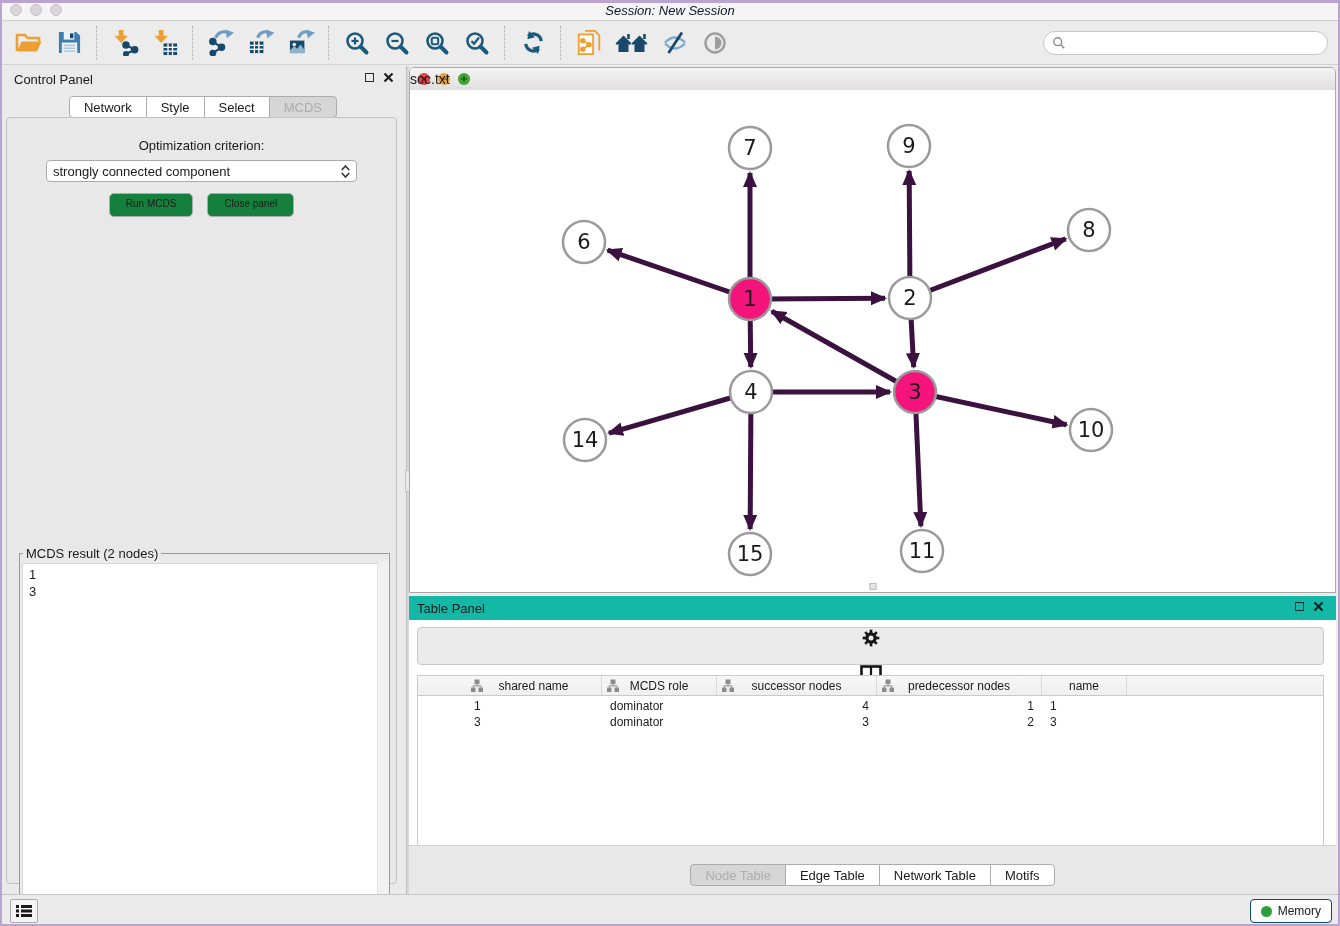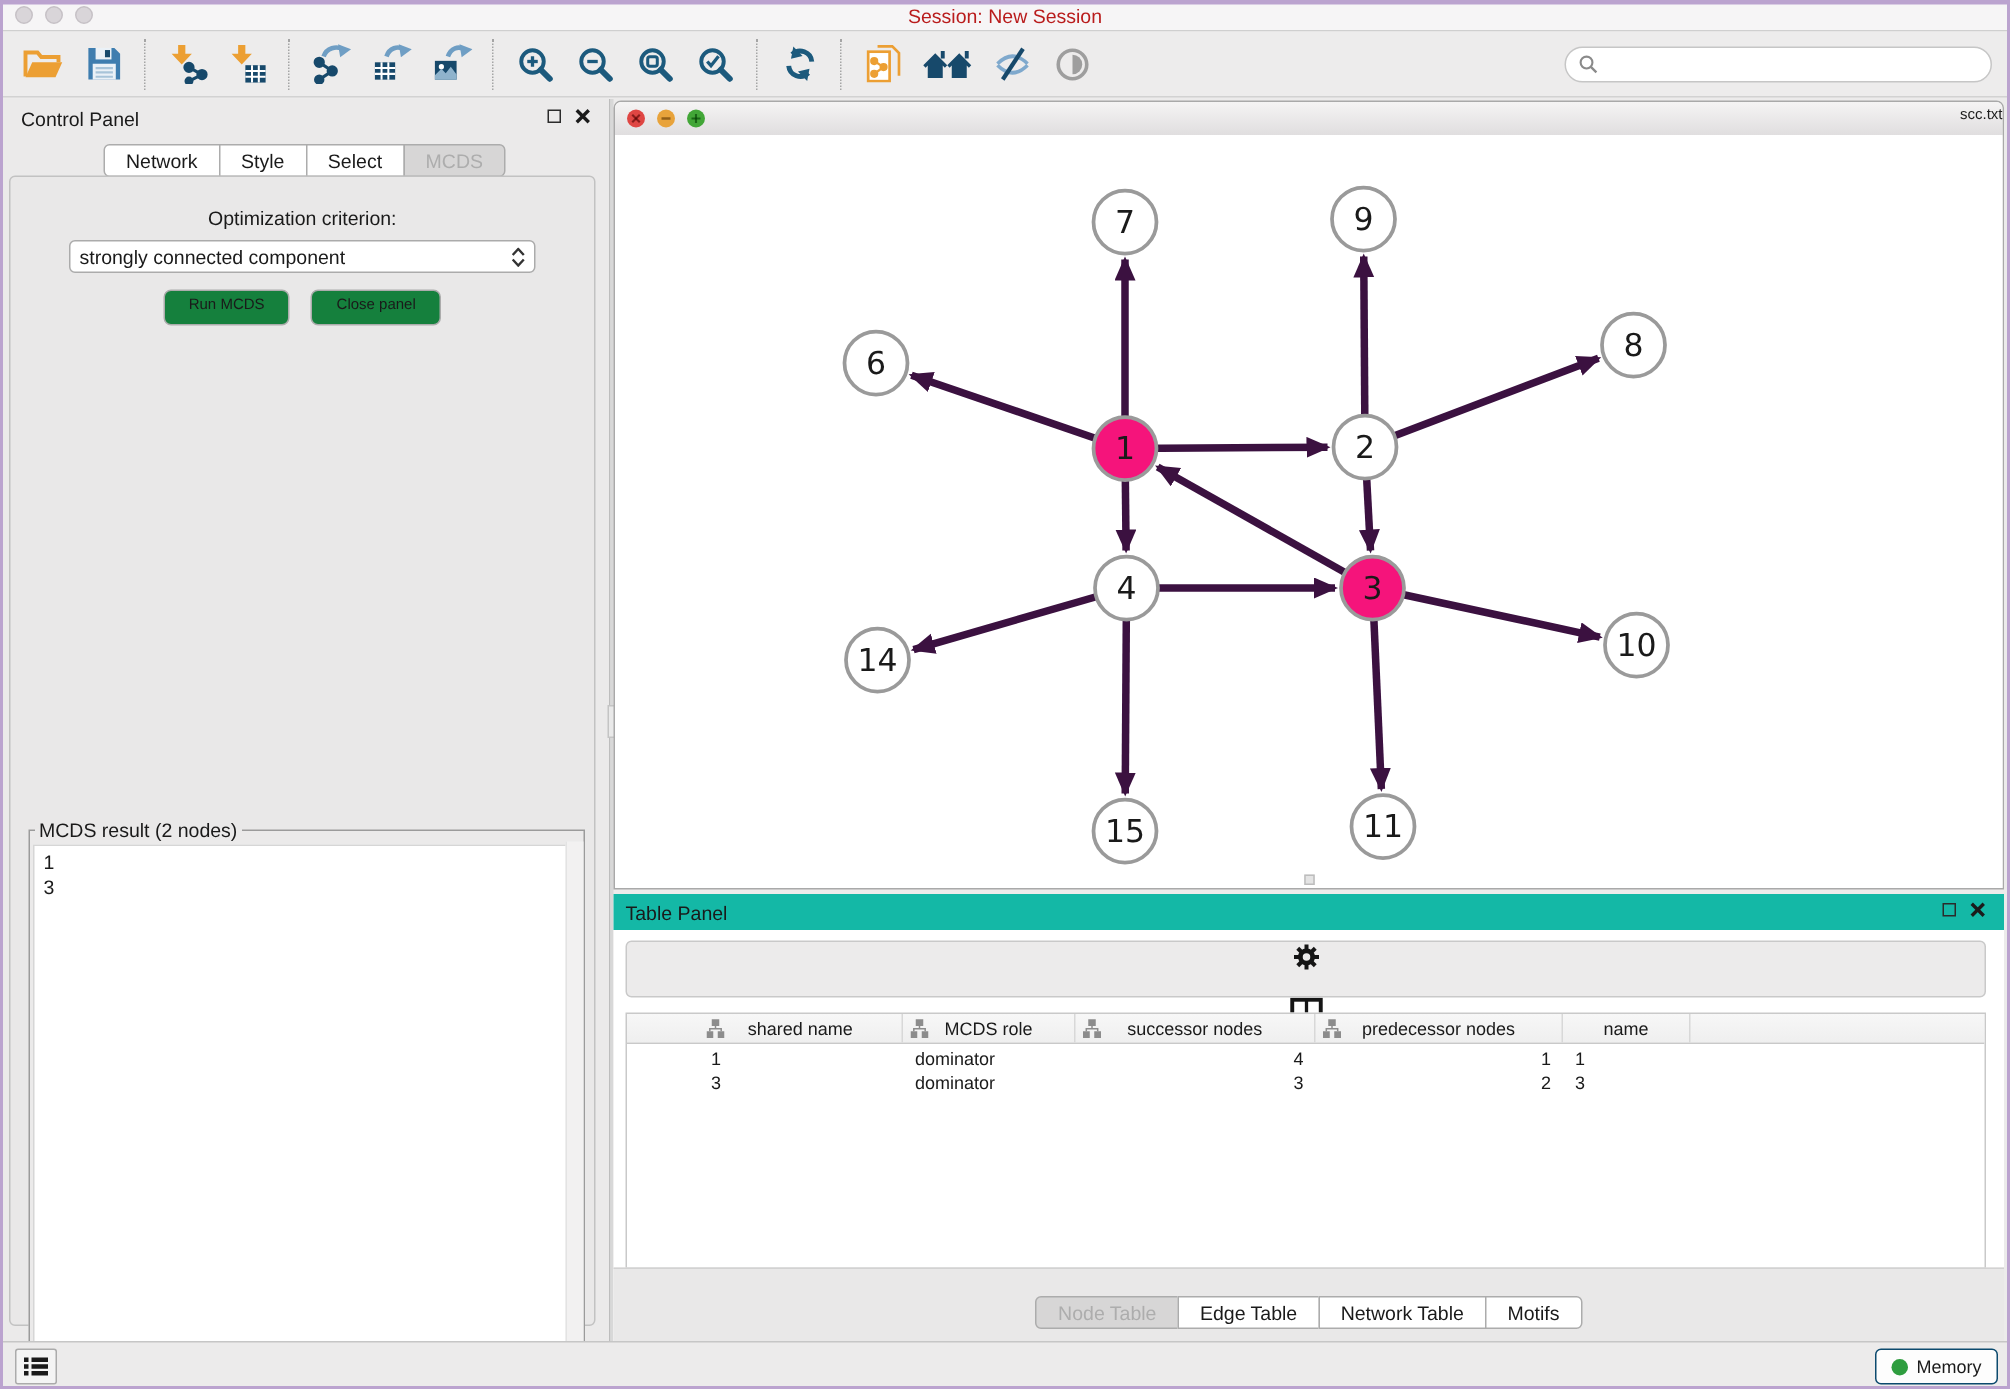--- a/index.html
+++ b/index.html
@@ -4,21 +4,21 @@
 <style>
   html,body{margin:0;padding:0;background:#444;}
   .window{position:relative;width:1340px;height:926px;background:#ECEBEB;
     font-family:"Liberation Sans",sans-serif;overflow:hidden;color:#1a1a1a;}
   .window::after{content:"";position:absolute;inset:0;border:2px solid #BBA3CF;border-top-width:3px;pointer-events:none;z-index:99;}
 
   
   .titlebar{position:absolute;top:0;left:0;right:0;height:20px;background:#F6F5F6;border-bottom:1px solid #CFCFCF;}
   .tl-dots{position:absolute;left:10px;top:4px;display:flex;gap:8px;}
   .tl-dot{width:12px;height:12px;border-radius:50%;background:#D9D5D9;border:1px solid #C6C1C6;box-sizing:border-box;}
-  .win-title{position:absolute;left:0;right:0;top:3px;text-align:center;font-size:13px;color:#b91c1c;}
+  .win-title{position:absolute;left:0;right:0;top:3px;text-align:center;font-size:13px;color:#0f172a;font-style:italic;}
 
   
   .toolbar{position:absolute;top:21px;left:0;right:0;height:44px;background:#EDECEC;border-bottom:1px solid #D2D2D2;
     display:flex;align-items:center;padding:0 12px;box-sizing:border-box;}
   .tbtn{width:34px;height:36px;display:flex;align-items:center;justify-content:center;flex:0 0 auto;cursor:default;}
   .tbtn + .tbtn{margin-left:6px;}
   .sep{width:1px;height:34px;border-left:1px dotted #A5A5A5;margin:0 10px;flex:0 0 auto;}
   .searchbox{margin-left:auto;width:285px;height:24px;background:#fff;border:1px solid #C6C6C6;border-radius:12px;
     display:flex;align-items:center;padding:0 8px;box-sizing:border-box;}
   .searchbox input{border:none;outline:none;flex:1;font-size:12px;background:transparent;font-family:inherit;}
@@ -51,21 +51,21 @@
 
   
   .splitter{position:absolute;left:407px;top:66px;width:2px;bottom:32px;background:#D8D8D8;}
   .split-handle{position:absolute;left:405px;top:470px;width:6px;height:22px;background:#E9E9E9;border:1px solid #C4C4C4;box-sizing:border-box;}
 
   
   .network-window{position:absolute;left:409px;top:67px;right:4px;height:526px;border:1px solid #A9A9A9;border-radius:5px 5px 0 0;
     box-sizing:border-box;background:#fff;}
   .nw-titlebar{position:absolute;top:0;left:0;right:0;height:22px;background:linear-gradient(#F5F4F4,#E0DEDF);
     border-bottom:1px solid #B5B5B5;border-radius:4px 4px 0 0;}
-  .nw-title{position:absolute;left:0;right:0;top:3px;text-align:right;font-size:10px;color:#1d1d1d;}
+  .nw-title{position:absolute;left:0;right:0;top:3px;text-align:left;font-size:14px;color:#1d1d1d;}
   .nw-dots{position:absolute;left:8px;top:5px;display:flex;gap:8px;}
   .nw-dot{width:12px;height:12px;border-radius:50%;position:relative;box-sizing:border-box;}
   .nw-dot svg{position:absolute;inset:0;}
   .nw-canvas{position:absolute;top:22px;left:0;right:0;bottom:0;background:#fff;overflow:hidden;}
   .nw-canvas svg text{font-family:"DejaVu Sans",sans-serif;}
   .resize-dot{position:absolute;bottom:2px;left:50%;width:7px;height:7px;transform:translateX(-50%);
     background:#E4E4E4;border:1px solid #BDBDBD;box-sizing:border-box;}
 
   
   .table-panel{position:absolute;left:409px;right:4px;top:596px;bottom:32px;background:#fff;}

